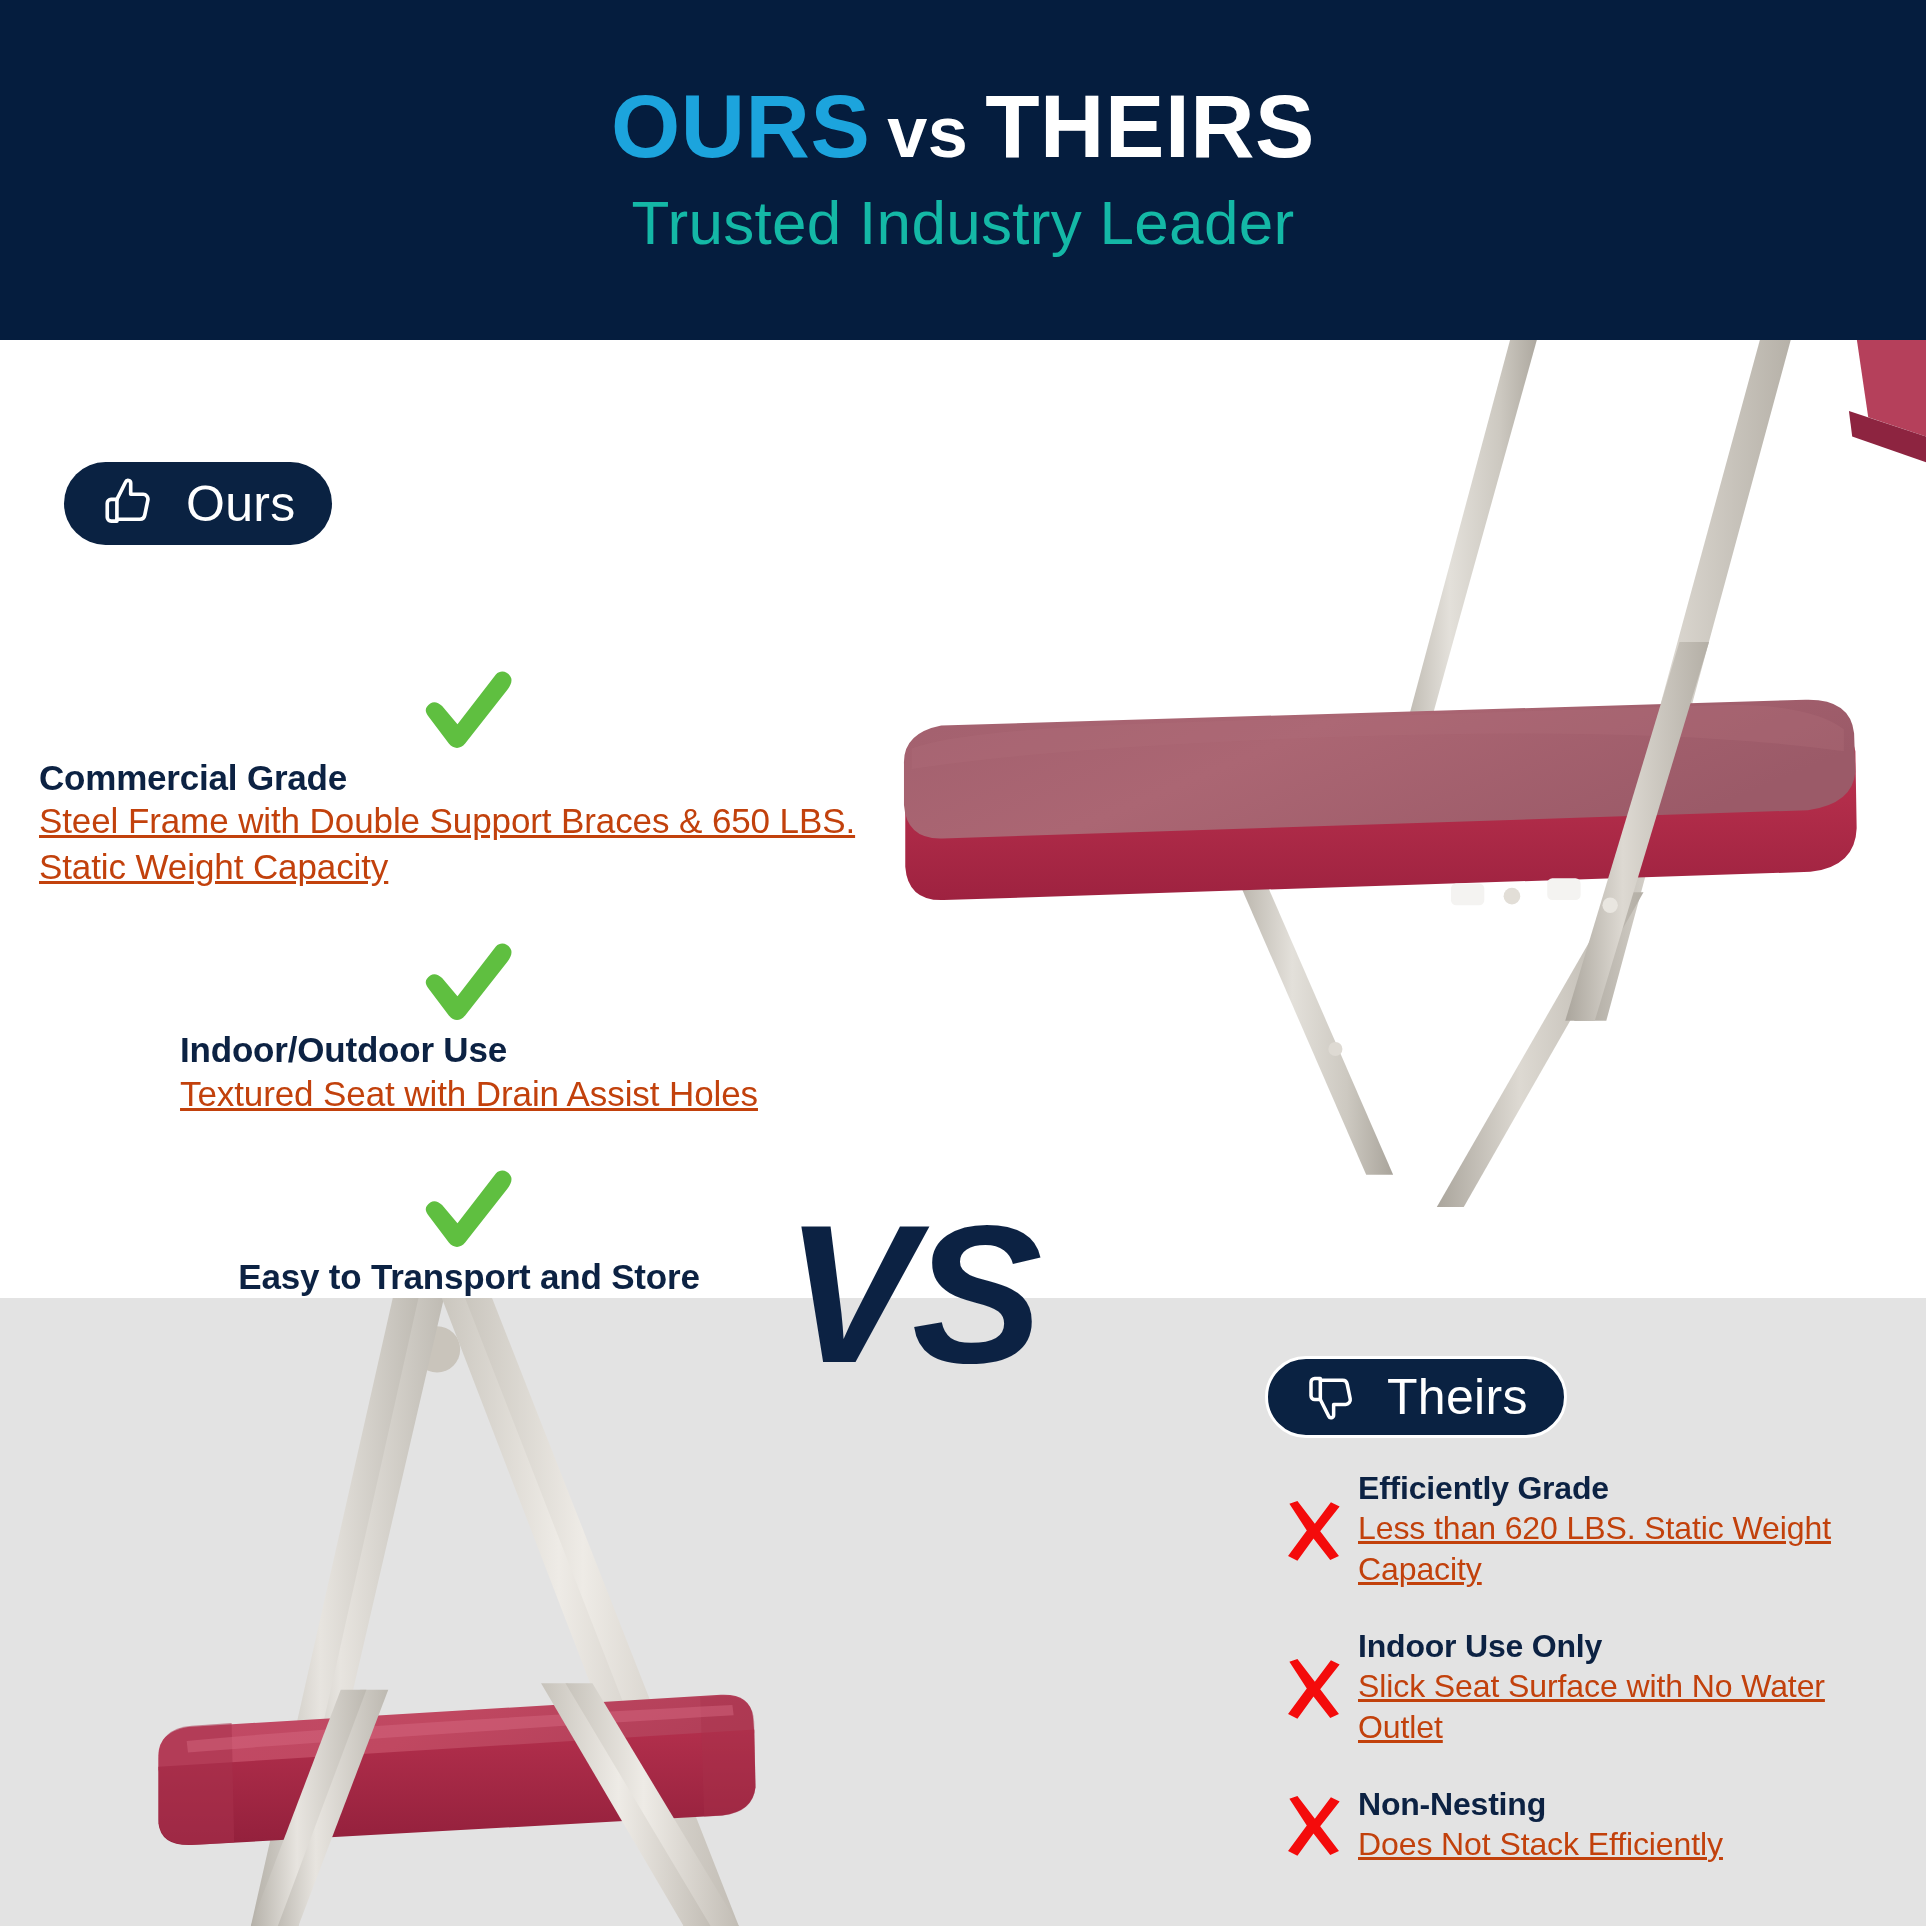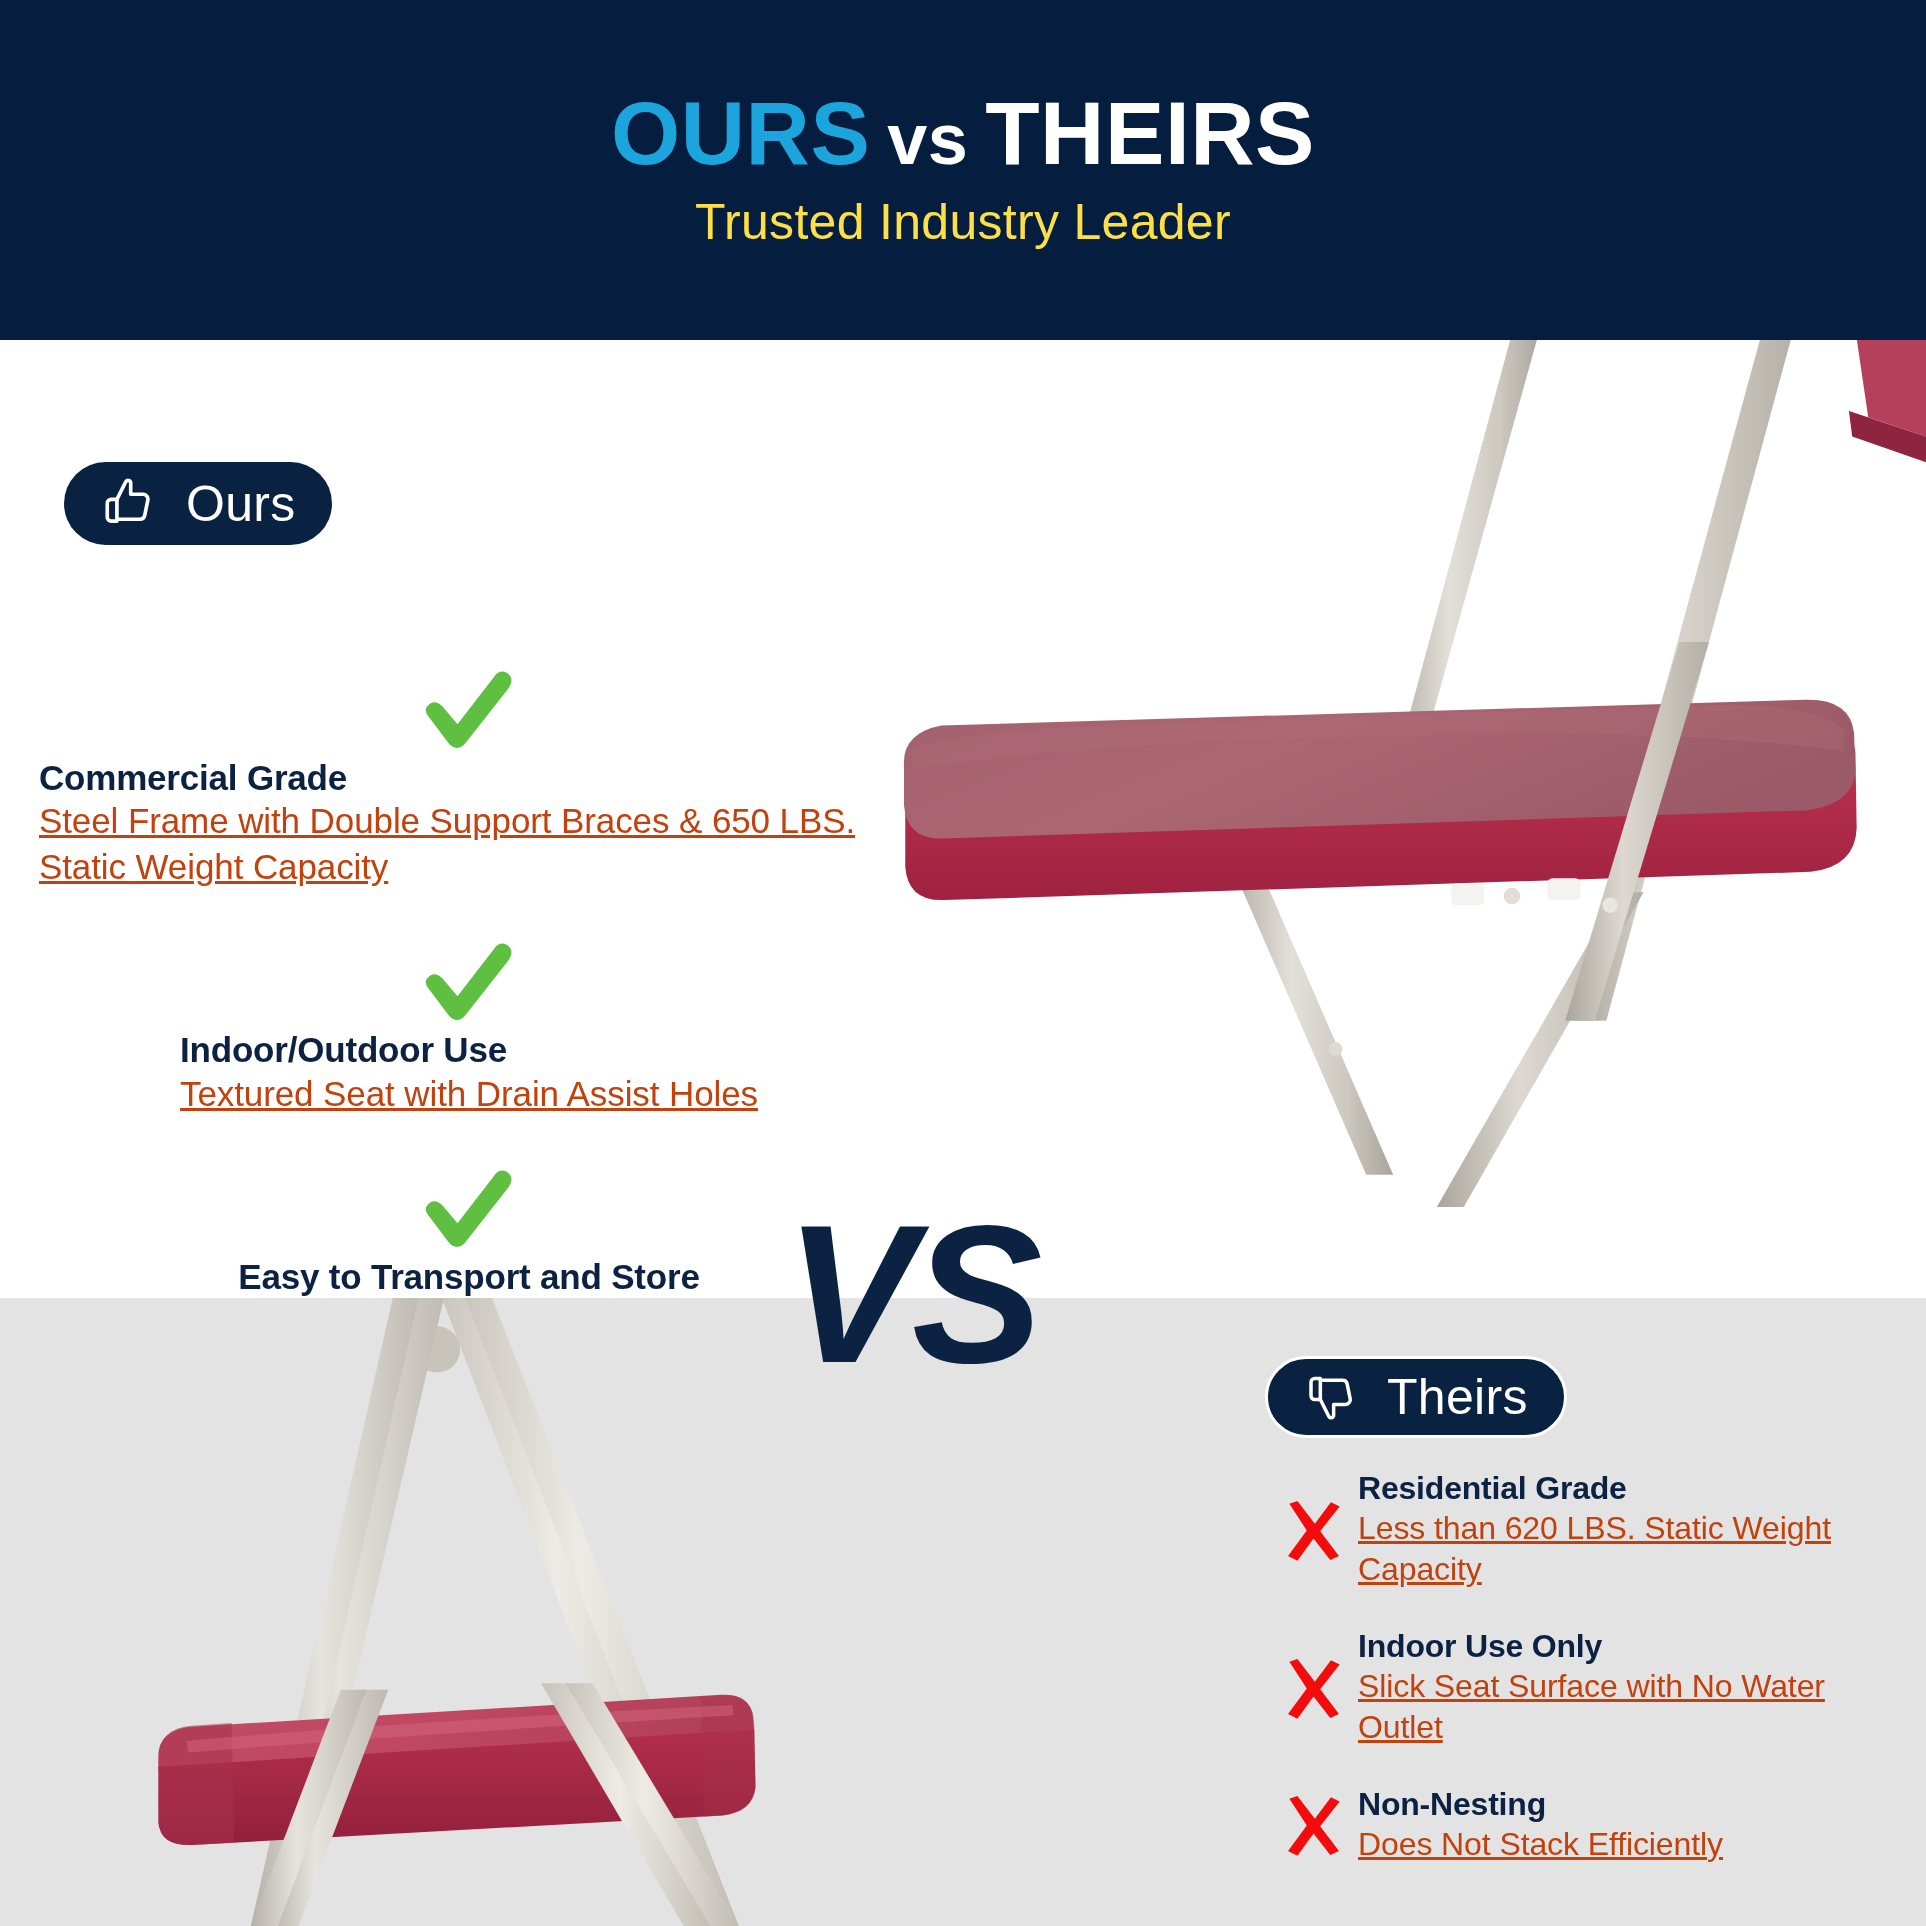--- a/index.html
+++ b/index.html
@@ -21,21 +21,21 @@
   #title-line{
     font-size:89px; font-weight:bold; letter-spacing:0.6px;
     line-height:1.0; white-space:nowrap;
     display:flex; align-items:baseline; gap:16.7px;
   }
   .t-ours{ color:#1ca4dd; }
   .t-vs{ color:#ffffff; font-size:72px; }
   .t-theirs{ color:#ffffff; }
   #subtitle{
     margin-top:15.4px;
-    font-size:50px; font-weight:400; color:#fde047;
+    font-size:62px; font-weight:400; color:#14b8a6;
     letter-spacing:0.3px; white-space:nowrap;
   }
 
   
   #upper{
     position:absolute; left:0; top:340px; width:1926px; height:959px;
     background:#ffffff; overflow:hidden;
   }
   #lower{
     position:absolute; left:0; top:1298px; width:1926px; height:628px;
@@ -306,21 +306,21 @@
 
 <div class="feature-list" id="list-theirs">
 
   <div class="feature-row">
     <span class="mark">
       <svg width="67" height="67" viewBox="0 0 100 100">
         <path d="M14 10 L26 6 L52 40 L76 8 L89 14 L60 51 L88 88 L75 94 L50 62 L26 95 L12 88 L40 50 Z" fill="#f40b0b"></path>
       </svg>
     </span>
     <span class="feature-text">
-      <span class="f-title">Residential Grade</span><br>
+      <span class="f-title">Efficiently Grade</span><br>
       <span class="f-desc">Less than 620 LBS. Static Weight Capacity</span>
     </span>
   </div>
 
   <div class="feature-row">
     <span class="mark">
       <svg width="67" height="67" viewBox="0 0 100 100">
         <path d="M14 10 L26 6 L52 40 L76 8 L89 14 L60 51 L88 88 L75 94 L50 62 L26 95 L12 88 L40 50 Z" fill="#f40b0b"></path>
       </svg>
     </span>

